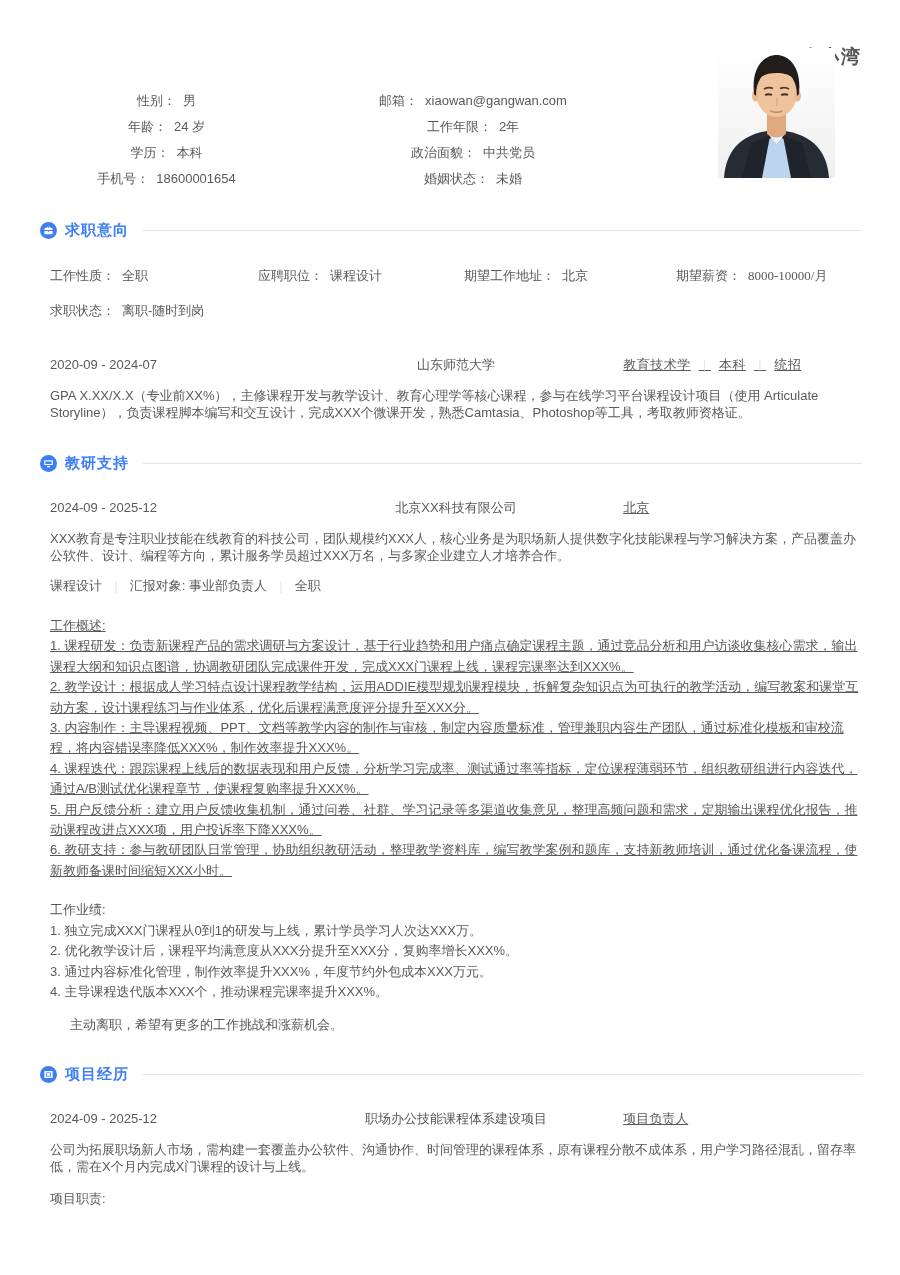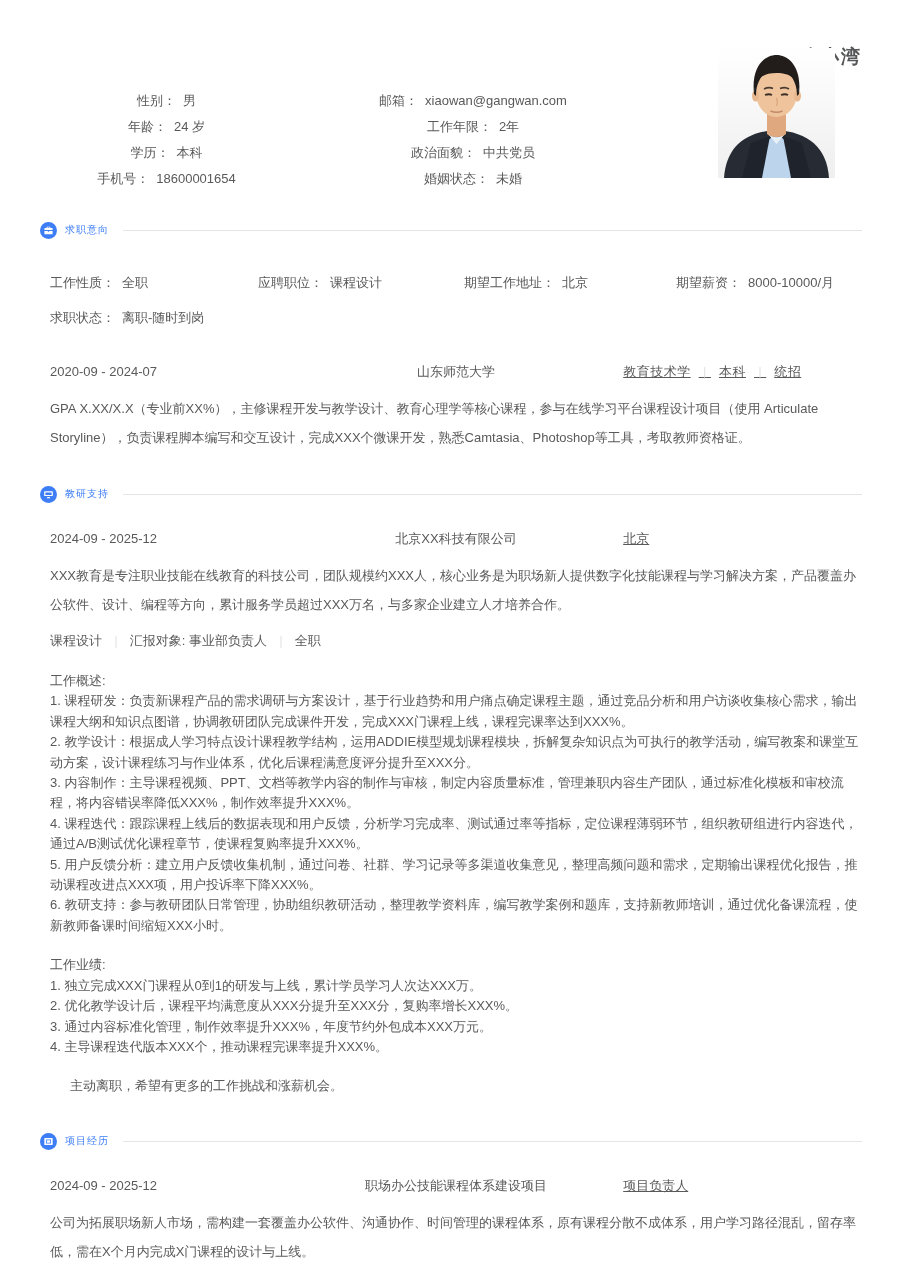--- a/index.html
+++ b/index.html
@@ -23,37 +23,37 @@
   .info-item .val { margin-left:7px; color:var(--text); }
   .photo-box { position:absolute; top:48px; right:65px; width:117px; height:130px; overflow:hidden; }
 
   
   .section { margin-top:28px; }
   .section-header { display:flex; align-items:center; height:20px; }
   .icon-badge {
     width:17px; height:17px; border-radius:50%; background:var(--accent);
     display:flex; align-items:center; justify-content:center; flex:none; margin-left:-10px;
   }
-  .section-title { font-size:10px; font-weight:normal; color:var(--accent); margin-left:8px; letter-spacing:1px; }
+  .section-title { font-size:15px; font-weight:bold; color:var(--accent); margin-left:8px; letter-spacing:1px; }
   .rule { flex:1; height:1px; background:var(--rule); margin-left:14px; }
 
   
-  .intent-row1 { margin-top:34px; display:grid; grid-template-columns:208px 206px 212px auto; }
+  .intent-row1 { margin-top:27px; display:grid; grid-template-columns:208px 206px 212px auto;font-family:Liberation Serif, serif; }
   .intent-row2 { margin-top:17px; }
   .pair .lbl { color:var(--text); }
   .pair .val { margin-left:7px; }
 
   
   .meta-row { display:flex; margin-top:26px; align-items:baseline; }
   .meta-row > .m-left  { flex:1 1 0; text-align:left; white-space:nowrap; }
   .meta-row > .m-mid   { flex:1.4 1 0; text-align:center; white-space:nowrap; }
   .meta-row > .m-right { flex:1 1 0; text-align:left; white-space:nowrap;text-decoration:underline; }
   .sep { color:var(--sep); margin:0 8px; font-size:12px; }
 
-  p.body-text { margin:13px 0 0 0; line-height:29px; }
+  p.body-text { margin:13px 0 0 0; line-height:17px; }
   .list-block { margin-top:13px; line-height:20.4px; }
   .list-block .line { }
   .tag-row { margin-top:13px; }
   .edu-row-mid { letter-spacing:0.5px; }
 </style>
 </head>
 <body>
 
 <div class="page">
 
@@ -153,21 +153,21 @@
     </div>
     <div class="meta-row">
       <span class="m-left">2024-09 - 2025-12</span>
       <span class="m-mid">北京XX科技有限公司</span>
       <span class="m-right">北京</span>
     </div>
     <p class="body-text">XXX教育是专注职业技能在线教育的科技公司，团队规模约XXX人，核心业务是为职场新人提供数字化技能课程与学习解决方案，产品覆盖办公软件、设计、编程等方向，累计服务学员超过XXX万名，与多家企业建立人才培养合作。</p>
     <div class="tag-row">
       <span>课程设计</span><span class="sep">｜</span><span>汇报对象: 事业部负责人</span><span class="sep">｜</span><span>全职</span>
     </div>
-    <div class="list-block" style="margin-top:21px;">
+    <div class="list-block" style="margin-top:21px;text-decoration:underline;">
       <div class="line">工作概述:</div>
       <div class="line">1. 课程研发：负责新课程产品的需求调研与方案设计，基于行业趋势和用户痛点确定课程主题，通过竞品分析和用户访谈收集核心需求，输出课程大纲和知识点图谱，协调教研团队完成课件开发，完成XXX门课程上线，课程完课率达到XXX%。</div>
       <div class="line">2. 教学设计：根据成人学习特点设计课程教学结构，运用ADDIE模型规划课程模块，拆解复杂知识点为可执行的教学活动，编写教案和课堂互动方案，设计课程练习与作业体系，优化后课程满意度评分提升至XXX分。</div>
       <div class="line">3. 内容制作：主导课程视频、PPT、文档等教学内容的制作与审核，制定内容质量标准，管理兼职内容生产团队，通过标准化模板和审校流程，将内容错误率降低XXX%，制作效率提升XXX%。</div>
       <div class="line">4. 课程迭代：跟踪课程上线后的数据表现和用户反馈，分析学习完成率、测试通过率等指标，定位课程薄弱环节，组织教研组进行内容迭代，通过A/B测试优化课程章节，使课程复购率提升XXX%。</div>
       <div class="line">5. 用户反馈分析：建立用户反馈收集机制，通过问卷、社群、学习记录等多渠道收集意见，整理高频问题和需求，定期输出课程优化报告，推动课程改进点XXX项，用户投诉率下降XXX%。</div>
       <div class="line">6. 教研支持：参与教研团队日常管理，协助组织教研活动，整理教学资料库，编写教学案例和题库，支持新教师培训，通过优化备课流程，使新教师备课时间缩短XXX小时。</div>
     </div>
     <div class="list-block" style="margin-top:19px;">
       <div class="line">工作业绩:</div>

